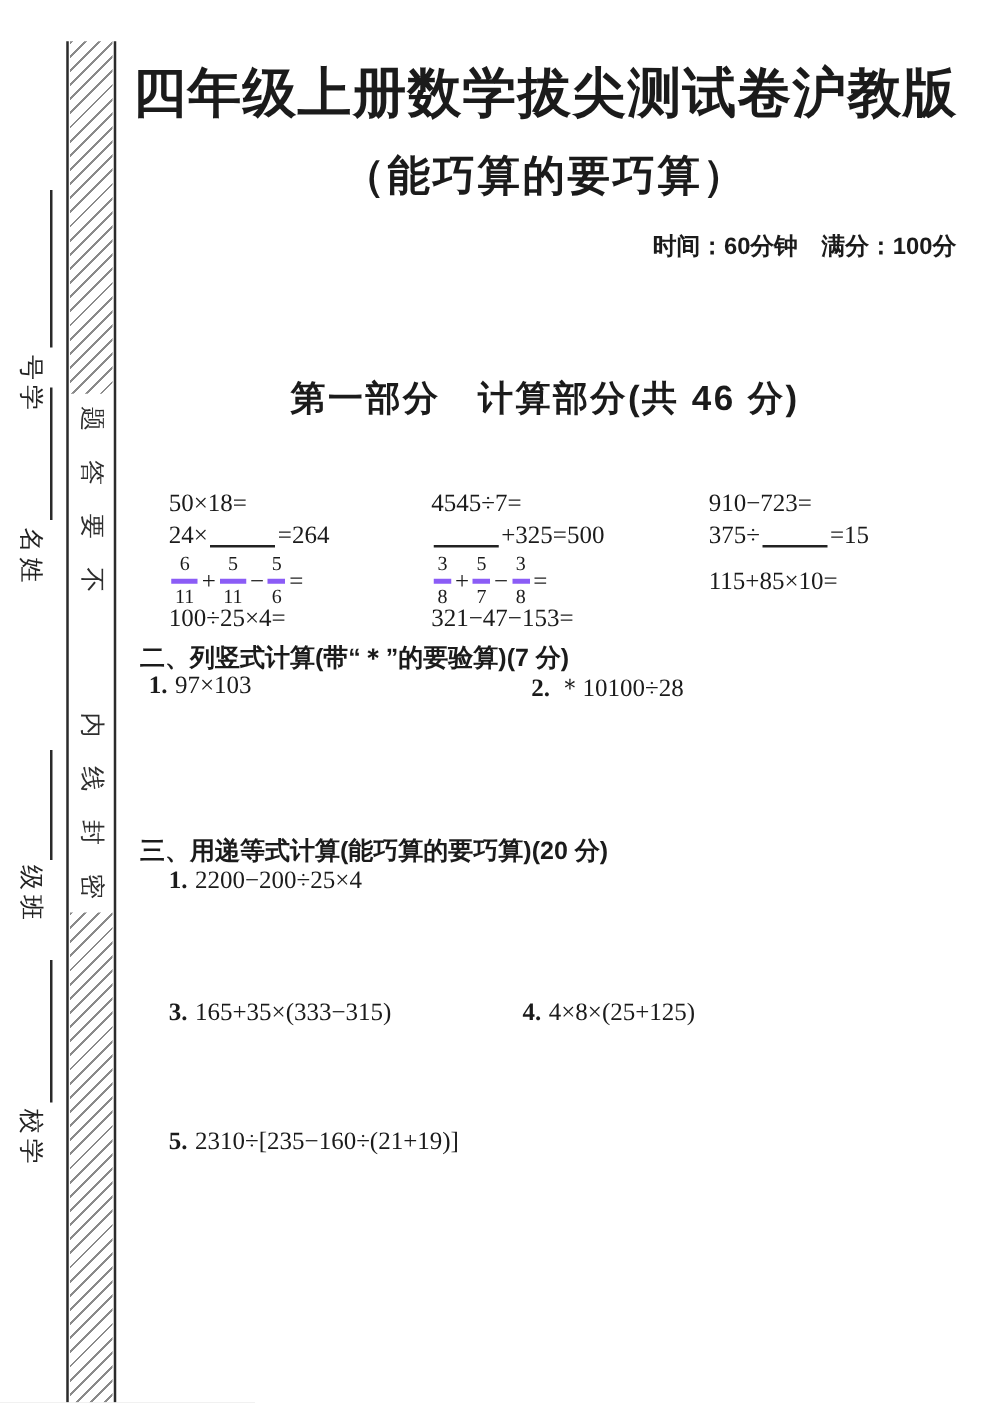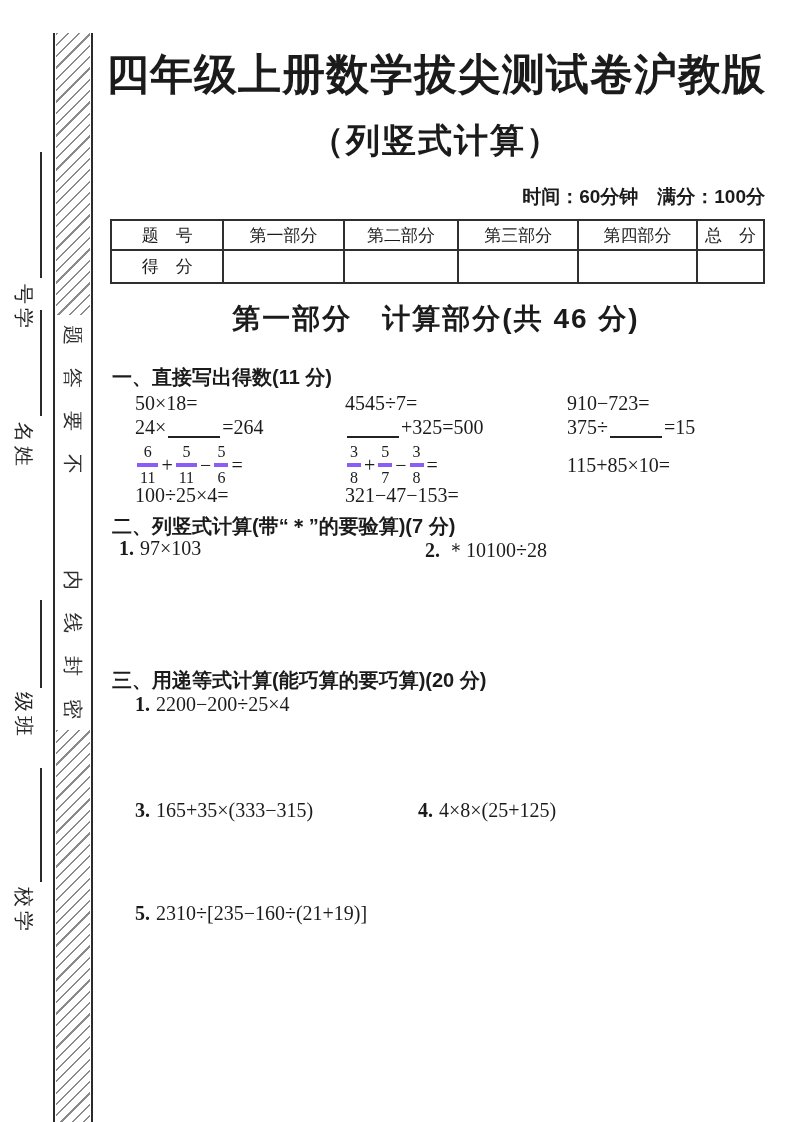--- a/index.html
+++ b/index.html
@@ -105,55 +105,26 @@
       <span class="rchar">内</span>
       <span class="rchar">线</span>
       <span class="rchar">封</span>
       <span class="rchar">密</span>
     </div>
   <div class="hatch hatch-bottom"></div>
 
   <div class="main">
 
     <div class="abs exam-title">四年级上册数学拔尖测试卷沪教版</div>
-    <div class="abs exam-subtitle">（列竖式计算）</div>
+    <div class="abs exam-subtitle">（能巧算的要巧算）</div>
     <div class="abs exam-meta">时间：60分钟　满分：100分</div>
 
-    <table class="score">
-      <colgroup>
-        <col style="width:112px">
-          <col style="width:120px">
-          <col style="width:114px">
-        <col style="width:120px">
-          <col style="width:118px">
-          <col style="width:67px">
-      </colgroup>
-      <tbody>
-          <tr class="hd">
-        <th>题　号</th>
-        <th>第一部分</th>
-        <th>第二部分</th>
-        <th>第三部分</th>
-        <th>第四部分</th>
-        <th>总　分</th>
-      </tr>
-      <tr class="bd">
-        <th>得　分</th>
-        <td></td>
-        <td></td>
-        <td></td>
-        <td></td>
-        <td></td>
-      </tr>
-    </tbody>
-      </table>
 
     <div class="abs part-heading">第一部分　计算部分(共 46 分)</div>
 
-    <div class="abs sec-title st1">一、直接写出得数(11 分)</div>
 
     <div class="abs prob r1 c1">50×18=</div>
     <div class="abs prob r1 c2">4545÷7=</div>
     <div class="abs prob r1 c3">910−723=</div>
 
     <div class="abs prob r2 c1"><span>24×</span><span class="blank"></span><span>=264</span></div>
     <div class="abs prob r2 c2"><span></span><span class="blank"></span><span>+325=500</span></div>
     <div class="abs prob r2 c3"><span>375÷</span><span class="blank"></span><span>=15</span></div>
 
     <div class="abs prob rf c1">

